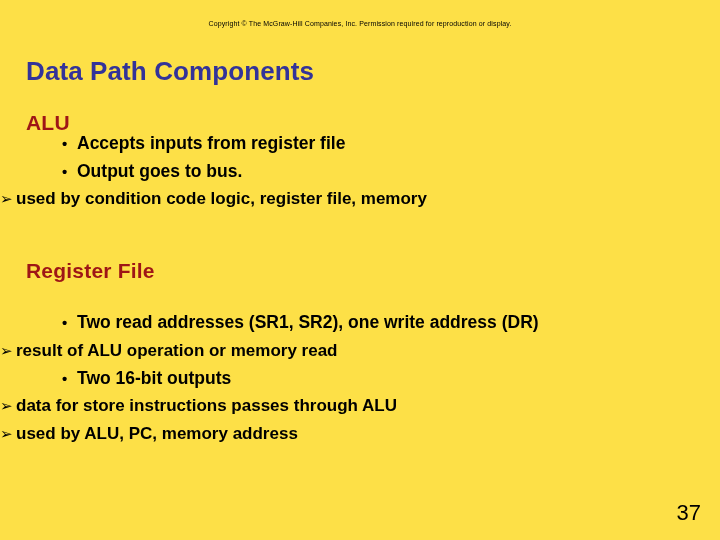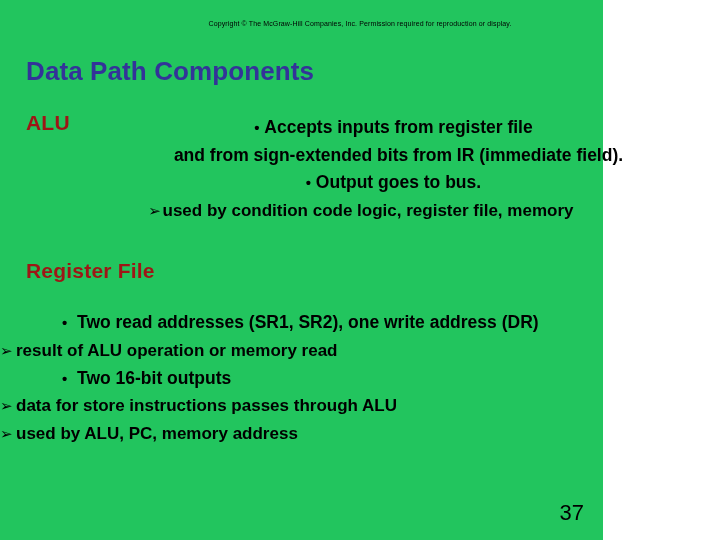--- a/index.html
+++ b/index.html
@@ -9,23 +9,23 @@
   body {
     width: 720px;
     height: 540px;
     background: #ffffff;
     font-family: "Liberation Sans", sans-serif;
     overflow: hidden;
     position: relative;
   }
   .slide {
     position: relative;
-    width: 603px;
+    width: 720px;
     height: 540px;
-    background: #22c55e;
+    background: #fde047;
     text-decoration: underline;
   }
 
   
   .copyright {
     position: absolute;
     left: 0;
     top: 19px;
     width: 720px;
     text-align: center;
@@ -60,21 +60,21 @@
   }
   #heading-alu { top: 110px; }
   #heading-regfile { top: 258px; }
 
   
   .bullet-block {
     position: absolute;
     left: 0;
     width: 720px;
   }
-  #block-alu { top: 114px; text-align: center; }
+  #block-alu { top: 130px; }
   #block-regfile { top: 309px; }
 
   .bullet-row {
     position: relative;
     color: #000000;
     font-weight: bold;
     font-size: 17.5px;
     line-height: 27.6px;
     white-space: pre;
   }
@@ -125,21 +125,20 @@
   <div class="copyright">Copyright © The McGraw-Hill Companies, Inc.  Permission required for reproduction or display.</div>
 
   <div class="slide-title">Data Path Components</div>
 
   <div class="section-heading" id="heading-alu">ALU</div>
 
   <div class="bullet-block" id="block-alu">
 
     <div class="bullet-row lvl1"><span class="marker">•</span><span>Accepts inputs from register file</span></div>
 
-    <div class="bullet-row lvl1-cont"><span>and from sign-extended bits from IR (immediate field).</span></div>
 
     <div class="bullet-row lvl1"><span class="marker">•</span><span>Output goes to bus.</span></div>
 
     <div class="bullet-row lvl2"><span class="marker-arrow">➢</span><span>used by condition code logic, register file, memory</span></div>
 
   </div>
 
   <div class="section-heading" id="heading-regfile">Register File</div>
 
   <div class="bullet-block" id="block-regfile">

